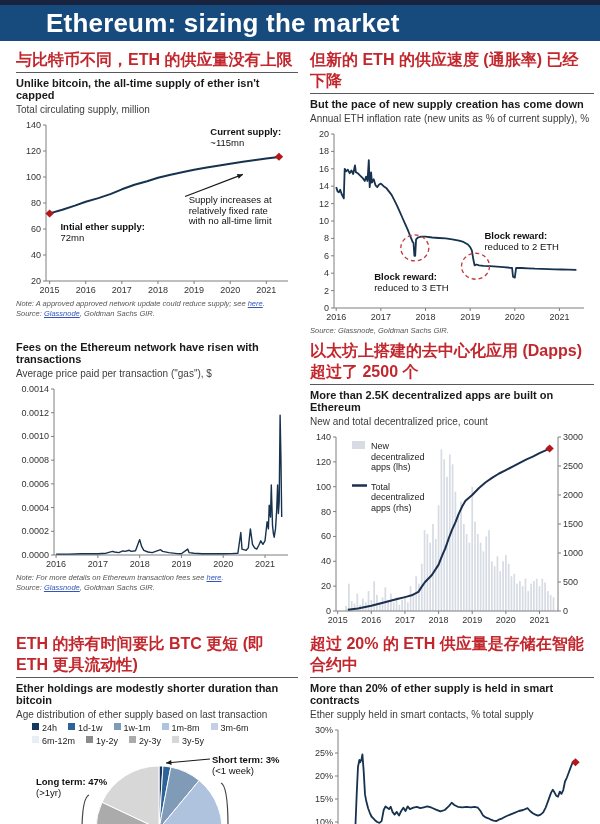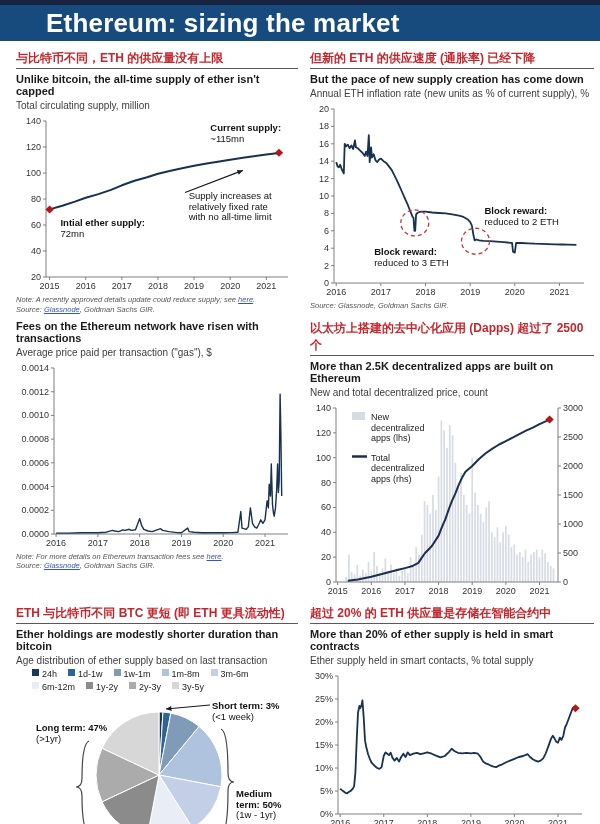--- a/index.html
+++ b/index.html
@@ -1,21 +1,21 @@
 <!DOCTYPE html>
 <html><head>
 <meta charset="utf-8">
 <style>
   html,body{margin:0;padding:0;background:#fff;}
   body{width:600px;height:824px;overflow:hidden;font-family:"Liberation Sans",sans-serif;}
   .banner{background:#174b7d;border-top:5px solid #18233f;height:36px;display:flex;align-items:center;padding-left:46px;}
   .banner h1{color:#fff;font-size:26px;font-weight:bold;margin:0;letter-spacing:.2px;}
   .grid{display:grid;grid-template-columns:282px 284px;column-gap:12px;padding:9px 2px 0 16px;align-items:start;}
   .panel{margin-bottom:5px;}
-  .zh{color:#c2272d;font-weight:bold;font-size:12px;border-bottom:1px solid #595959;padding-bottom:1px;margin:0 0 4px 0;}
+  .zh{color:#c2272d;font-weight:bold;font-size:16px;border-bottom:1px solid #595959;padding-bottom:1px;margin:0 0 4px 0;}
   .en{font-weight:bold;font-size:11px;color:#1a1a1a;margin:0 0 3px 0;}
   .desc{font-size:10px;color:#3d3d3d;margin-bottom:2px;}
   .note{font-size:7.5px;font-style:italic;color:#555;line-height:1.3;}
   a.lnk{color:#3355bb;text-decoration:underline;font-style:italic;}
   .pie-legend{display:flex;flex-wrap:wrap;width:248px;font-size:9px;color:#222;padding-left:16px;margin:3px 0 1px 0;column-gap:11px;row-gap:3px;}
   .pie-legend .it{display:flex;gap:3px;}
   .pie-legend .sw{width:7px;height:7px;display:inline-block;}
   svg{display:block;}
 </style>
 </head>
@@ -68,21 +68,21 @@
         <text x="44.44776119402532" y="113.3" font-size="9.5" fill="#111" text-anchor="start" font-weight="bold" font-family="&quot;Liberation Sans&quot;,sans-serif">Intial ether supply:</text>
         <text x="44.44776119402532" y="123.8" font-size="9.5" fill="#111" text-anchor="start" font-weight="normal" font-family="&quot;Liberation Sans&quot;,sans-serif">72mn</text>
         <text x="194.34328358209237" y="18.400000000000006" font-size="9.5" fill="#111" text-anchor="start" font-weight="bold" font-family="&quot;Liberation Sans&quot;,sans-serif">Current supply:</text>
         <text x="194.34328358209237" y="28.900000000000006" font-size="9.5" fill="#111" text-anchor="start" font-weight="normal" font-family="&quot;Liberation Sans&quot;,sans-serif">~115mn</text>
         <text x="172.67164179104208" y="86" font-size="9.5" fill="#111" text-anchor="start" font-weight="normal" font-family="&quot;Liberation Sans&quot;,sans-serif">Supply increases at</text>
         <text x="172.67164179104208" y="96.5" font-size="9.5" fill="#111" text-anchor="start" font-weight="normal" font-family="&quot;Liberation Sans&quot;,sans-serif">relatively fixed rate</text>
         <text x="172.67164179104208" y="107" font-size="9.5" fill="#111" text-anchor="start" font-weight="normal" font-family="&quot;Liberation Sans&quot;,sans-serif">with no all-time limit</text>
         <line x1="169.05970149253778" y1="79.5" x2="226.85074626865548" y2="57.39999999999999" stroke="#1a1a1a" stroke-width="1.2"></line>
         <polygon points="226.85074626865548,57.39999999999999 222.73664134130797,61.767395178681994 220.87227946686585,56.892127279823626" fill="#1a1a1a"></polygon>
       </svg>
-    <div class="note"><span>Note: A recently approved details update could reduce supply; see </span><a class="lnk" href="#">here</a><span>.</span></div>
+    <div class="note"><span>Note: A approved approved network update could reduce supply; see </span><a class="lnk" href="#">here</a><span>.</span></div>
     <div class="note"><span>Source: </span><a class="lnk" href="#">Glassnode</a><span>, Goldman Sachs GIR.</span></div>
   </section>
 
   <section class="panel">
     <h2 class="zh">但新的 ETH 的供应速度 (通胀率) 已经下降</h2>
     <h3 class="en">But the pace of new supply creation has come down</h3>
     <div class="desc">Annual ETH inflation rate (new units as % of current supply), %</div>
     <svg id="chart-1" width="284" height="200" viewBox="0 0 284 200">
         <line x1="24" y1="8" x2="24" y2="182" stroke="#7f7f7f"></line>
         <line x1="24" y1="182" x2="274" y2="182" stroke="#7f7f7f"></line>
@@ -305,21 +305,21 @@
         <text x="61" y="30.5" font-size="9" fill="#222" text-anchor="start" font-weight="normal" font-family="&quot;Liberation Sans&quot;,sans-serif">decentralized</text>
         <text x="61" y="41" font-size="9" fill="#222" text-anchor="start" font-weight="normal" font-family="&quot;Liberation Sans&quot;,sans-serif">apps (lhs)</text>
         <line x1="42" x2="57" y1="56.5" y2="56.5" stroke="#1b2f4e" stroke-width="2.5"></line>
         <text x="61" y="60.5" font-size="9" fill="#222" text-anchor="start" font-weight="normal" font-family="&quot;Liberation Sans&quot;,sans-serif">Total</text>
         <text x="61" y="71" font-size="9" fill="#222" text-anchor="start" font-weight="normal" font-family="&quot;Liberation Sans&quot;,sans-serif">decentralized</text>
         <text x="61" y="81.5" font-size="9" fill="#222" text-anchor="start" font-weight="normal" font-family="&quot;Liberation Sans&quot;,sans-serif">apps (rhs)</text>
       </svg>
   </section>
 
   <section class="panel">
-    <h2 class="zh">ETH 与比特币不同 BTC 更短 (即 ETH 更具流动性)</h2>
+    <h2 class="zh">ETH 的持有时间要比 BTC 更短 (即 ETH 更具流动性)</h2>
     <h3 class="en">Ether holdings are modestly shorter duration than bitcoin</h3>
     <div class="desc">Age distribution of ether supply based on last transaction</div>
     <div id="pie-legend" class="pie-legend">
         <div class="it">
           <span class="sw" style="background: rgb(23, 55, 93);"></span>
           <span>24h</span>
         </div>
         <div class="it">
           <span class="sw" style="background: rgb(45, 99, 151);"></span>
           <span>1d-1w</span>

